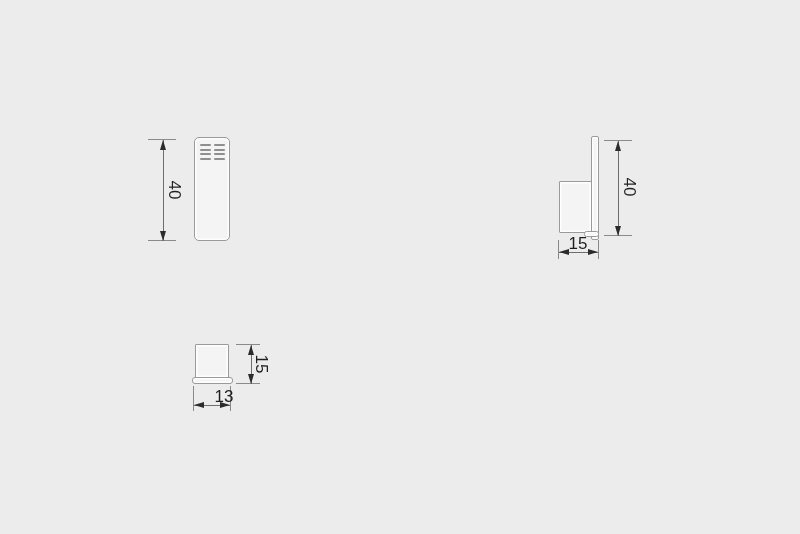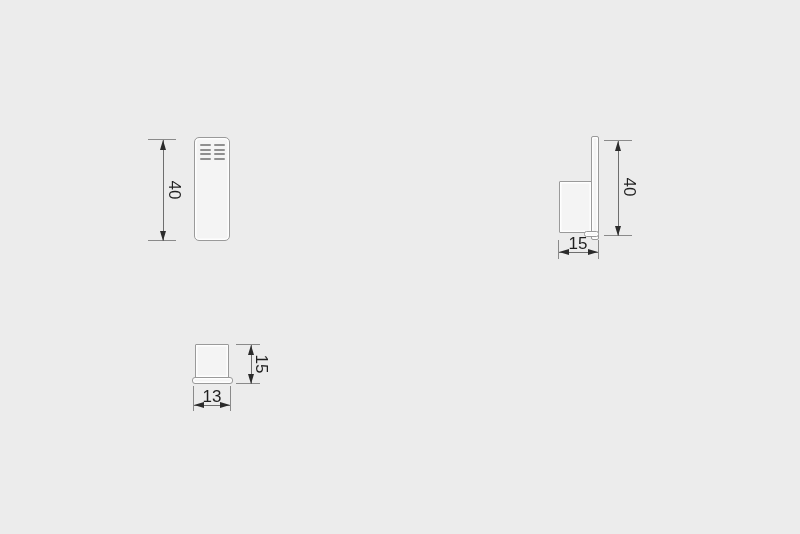--- a/index.html
+++ b/index.html
@@ -113,17 +113,17 @@
       <div class="arr arr-down" style="left:248px;top:374px;"></div>
       <div class="dim-text vertical" style="left:261px;top:364px;">15</div>
     </div>
 
     <div>
       <div class="ext-v" style="left:193px;top:386px;height:25px;"></div>
       <div class="ext-v" style="left:230px;top:386px;height:25px;"></div>
       <div class="dimline-h" style="left:194px;top:405px;width:36px;"></div>
       <div class="arr arr-left" style="left:194px;top:402px;"></div>
       <div class="arr arr-right" style="left:220px;top:402px;"></div>
-      <div class="dim-text" style="left:212px;top:396px;text-align:right;">13</div>
+      <div class="dim-text" style="left:224px;top:396px;text-align:right;">13</div>
     </div>
   </div>
 
 </div>
 
 </body></html>

